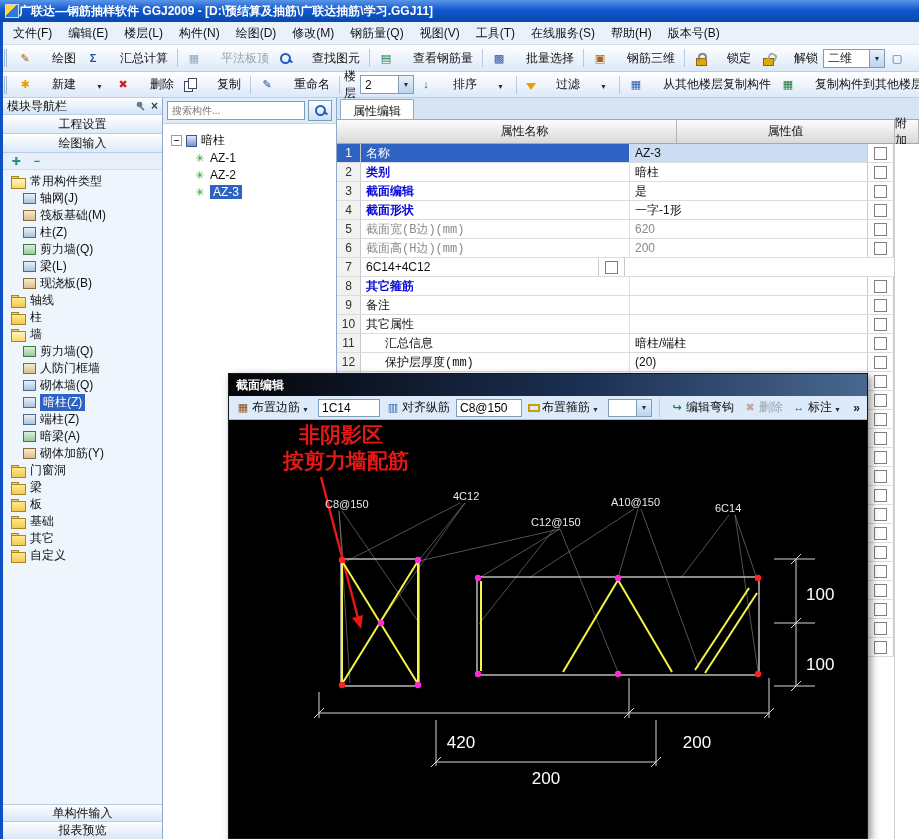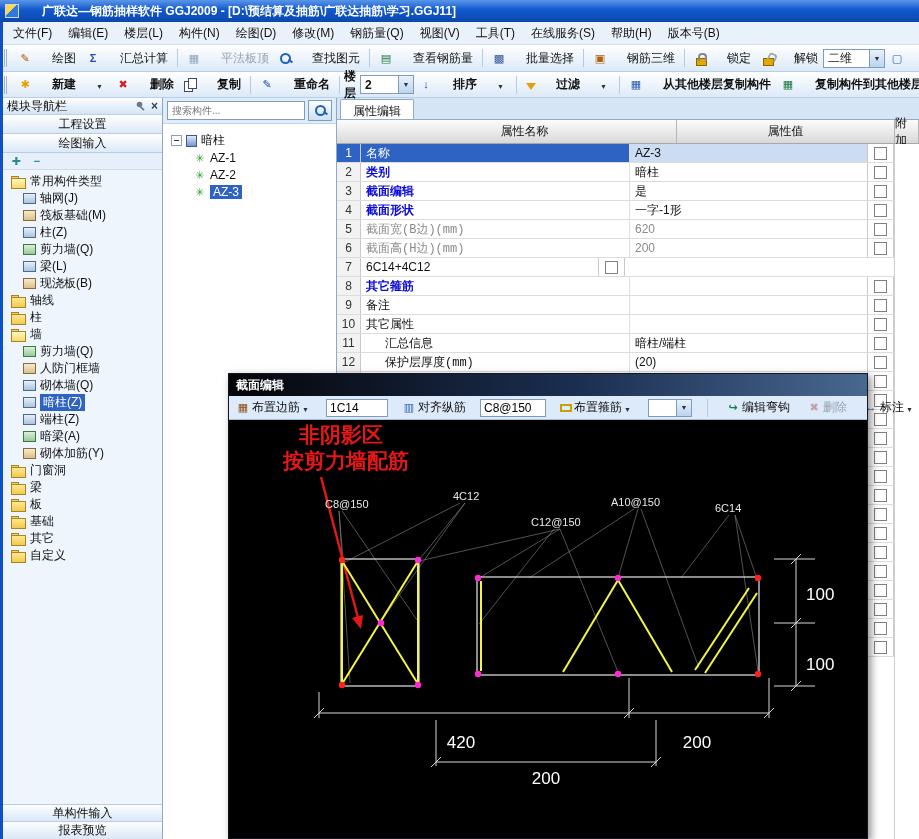--- a/index.html
+++ b/index.html
@@ -5,34 +5,34 @@
   * { box-sizing: border-box; margin: 0; padding: 0; }
   body { margin: 0; background: #777; font-family: "Liberation Sans", "DejaVu Sans", sans-serif; }
   .app { position: relative; width: 919px; height: 839px; background: #d6e5f5; overflow: hidden; font-size: 12px; color: #111; }
 
   
   .frame-left { position: absolute; left: 0; top: 22px; width: 3px; bottom: 0; background: #0f51c4; z-index: 6; }
 
   
   .titlebar { position: absolute; left: 0; top: 0; width: 100%; height: 22px;
     background: linear-gradient(180deg, #5a96e8 0%, #1158cd 45%, #0b48ad 100%);
-    color: #fff; font-weight: bold; display: flex; align-items: center; gap: 23px; padding: 0 5px; z-index: 7; }
+    color: #fff; font-weight: bold; display: flex; align-items: center; gap: 0; padding: 0 5px; z-index: 7; }
   .app-icon { width: 14px; height: 14px; flex: none; border: 1px solid #cdd9ee;
     background: linear-gradient(135deg, #ffd84a 0 42%, #2f78e0 42%); }
 
   
   .menubar { position: absolute; left: 0; top: 22px; width: 100%; height: 23px; background: #e9f1fb;
     border-bottom: 1px solid #cfdff0; display: flex; align-items: center; padding-left: 5px; z-index: 5; }
   .menu-item { padding: 3px 8px; white-space: nowrap; }
 
   
   .tb { position: absolute; left: 0; width: 100%; display: flex; align-items: center;
     background: linear-gradient(180deg, #ffffff, #dce9f8); border-bottom: 1px solid #b8cfe8; padding: 0 3px; z-index: 5; }
   .tb1 { top: 45px; height: 27px; }
-  .tb2 { top: 72px; height: 26px; font-weight: bold; }
+  .tb2 { top: 72px; height: 26px; }
   .grip { width: 5px; height: 18px; border-left: 3px double #9fb6d4; margin: 0 4px 0 1px; flex: none; }
   .vsep { width: 1px; height: 18px; background: #b5cbe3; margin: 0 4px; flex: none; }
   .tbtn { display: flex; align-items: center; gap: 20px; padding: 2px 5px; white-space: nowrap; flex: none; }
   .tbtn.dis { color: #98a2ae; }
   .combo { display: flex; align-items: center; background: #fff; border: 1px solid #7f9db9; height: 19px; padding-left: 4px; flex: none; }
   .combo .cval { flex: 1; }
   .arrow { width: 15px; height: 100%; margin-left: 4px; background: linear-gradient(#e8f1fb, #bcd4ee);
     border-left: 1px solid #7f9db9; display: flex; align-items: center; justify-content: center; flex: none; }
   .arrow::before { content: "▼"; font-size: 7px; color: #234; }
   .w62 { width: 62px; } .w54 { width: 54px; } .w44 { width: 44px; }
@@ -137,21 +137,21 @@
   .muted .pname { color: #8a8a8a; }
   .mval .pval { color: #8a8a8a; }
   .ind .pname { padding-left: 24px; }
   .rest { position: absolute; right: 0; top: 46px; bottom: 0; width: 25px; background: #fff; border-left: 1px solid #cfcfcf; }
 
   
   .dlg { position: absolute; left: 228px; top: 373px; width: 640px; height: 466px; z-index: 10;
     border: 1px solid #16161f; box-shadow: 3px 3px 8px rgba(0,0,0,.45); display: flex; flex-direction: column; }
   .dlg-title { height: 22px; background: linear-gradient(90deg, #050508, #1b2f52 55%, #49688f);
     color: #fff; font-weight: bold; display: flex; align-items: center; padding-left: 7px; flex: none; }
-  .dlg-tb { height: 24px; background: #ddeafa; border-bottom: 1px solid #a8bdd6; display: flex; align-items: center; gap: 11px; padding: 0 4px; flex: none; }
+  .dlg-tb { height: 24px; background: #ddeafa; border-bottom: 1px solid #a8bdd6; display: flex; align-items: center; gap: 3px; padding: 0 4px; flex: none; }
   .dbtn { display: flex; align-items: center; gap: 2px; padding: 1px 3px; white-space: nowrap; flex: none; }
   .dbtn.dis { color: #98a2ae; }
   .dinput { height: 18px; border: 1px solid #7f9db9; padding: 0 3px; font-size: 12px; font-family: inherit; flex: none; }
   .w66 { width: 66px; }
   .ovf { margin-left: auto; font-weight: bold; color: #223; padding-right: 3px; }
   .dlg-canvas { flex: 1; background: #000; position: relative; overflow: hidden; }
   .note { fill: #e61717; font-size: 21px; font-weight: bold; }
   .lbl { fill: #e9e9e9; font-size: 11px; }
   .dim { fill: #ffffff; font-size: 17px; }
 </style>

